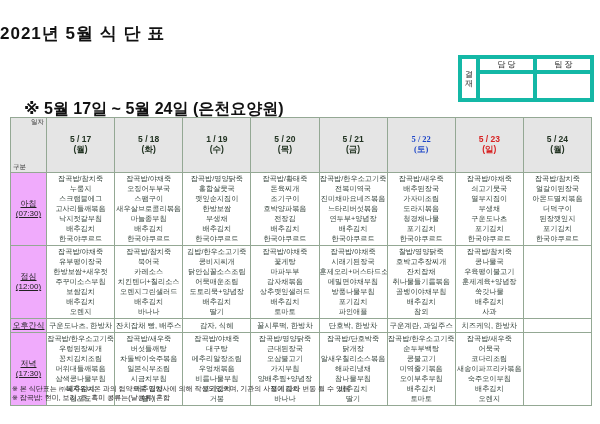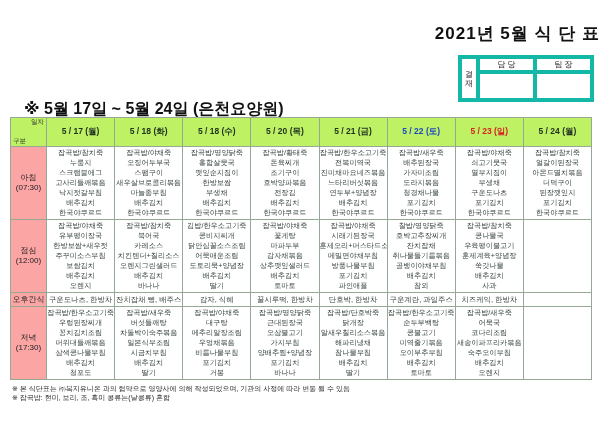--- a/index.html
+++ b/index.html
@@ -1,45 +1,45 @@
 <!DOCTYPE html>
 <html><head>
 <meta charset="utf-8">
 <style>
   * { margin:0; padding:0; box-sizing:border-box; }
   body { font-family:"Liberation Sans","DejaVu Sans",sans-serif; background:#ffffff; }
   .page { position:relative; width:600px; height:424px; background:#ffffff; overflow:hidden; }
 
-  .title { position:absolute; top:22px; left:0; width:100%; text-align:right;
+  .title { position:absolute; top:22px; left:0; width:100%; text-align:left;
            font-size:17px; font-weight:bold; color:#111; letter-spacing:1px; }
 
   
   .approval { position:absolute; top:55px; left:458px; border-collapse:collapse; }
   .approval th, .approval td { border:4px solid #14b8a6; font-size:8px; font-weight:normal; color:#222; text-align:center; vertical-align:middle; }
   .approval .stamp { width:16px; height:42px; word-break:break-all; line-height:9px; padding:0 3px;text-align:center; }
   .approval .head { width:57px; height:14px; }
   .approval .blank { height:28px; }
 
   .subtitle { position:absolute; top:99px; left:24px; font-size:16px; font-weight:bold; color:#111; }
 
   
   .menu-table { position:absolute; top:117px; left:10px; width:582px;
                 border-collapse:collapse; table-layout:fixed; }
   .menu-table th, .menu-table td { border:1px solid #94a894; }
-  .menu-table thead th { height:14px; background:#bef264; font-size:8.5px; font-weight:bold; padding:8px;text-align:center; }
+  .menu-table thead th { height:14px; background:#e5e5e5; font-size:8.5px; font-weight:bold; padding:16px;text-align:center; }
   .c-weekday { color:#223322; }
-  .c-sat { color:#1d46c8; }
+  .c-sat { color:#1d46c8;font-family:Liberation Serif, serif; }
   .c-sun { color:#d82222; }
 
   .corner { position:relative; background:#d9e8cc;
             background-image:linear-gradient(to top right, transparent 48.5%, #7f9180 48.5%, #7f9180 51.5%, transparent 51.5%); }
   .corner .tr-lbl { position:absolute; top:0px; right:2px; font-size:6.5px; font-weight:normal; color:#333; }
   .corner .bl-lbl { position:absolute; bottom:0px; left:2px; font-size:6.5px; font-weight:normal; color:#333; }
 
-  .row-label { background:#fca5a5; font-size:8px; font-weight:normal; color:#222; text-align:center; vertical-align:middle; line-height:10px; }
+  .row-label { background:#f0abfc; font-size:8px; font-weight:normal; color:#222; text-align:center; vertical-align:middle; line-height:10px;text-decoration:underline; }
   tr.meal { height:73px; }
   tr.snack { height:13px; }
   .menu-cell { background:#fff; text-align:center; vertical-align:middle; padding:1px 0;margin-top:43px; }
   .menu-cell div { font-size:7.2px; line-height:10px; color:#33413a; white-space:nowrap; overflow:hidden; }
   tr.snack .menu-cell div { font-size:7.4px; line-height:11px; }
 
   .notes { position:absolute; top:384px; left:12px; }
   .notes div { font-size:7px; line-height:9px; color:#222; }
 </style>
 </head>
@@ -78,21 +78,21 @@
         <col>
     </colgroup>
     <thead>
       <tr>
         <th class="corner">
           <span class="tr-lbl">일자</span>
           <span class="bl-lbl">구분</span>
         </th>
       <th class="date c-weekday">5 / 17 (월)</th>
           <th class="date c-weekday">5 / 18 (화)</th>
-          <th class="date c-weekday">5 / 18 (수)</th>
+          <th class="date c-weekday">1 / 19 (수)</th>
           <th class="date c-weekday">5 / 20 (목)</th>
           <th class="date c-weekday">5 / 21 (금)</th>
           <th class="date c-sat">5 / 22 (토)</th>
           <th class="date c-sun">5 / 23 (일)</th>
           <th class="date c-weekday">5 / 24 (월)</th>
         </tr>
     </thead>
     <tbody>
         <tr class="meal">
           <th class="row-label">

